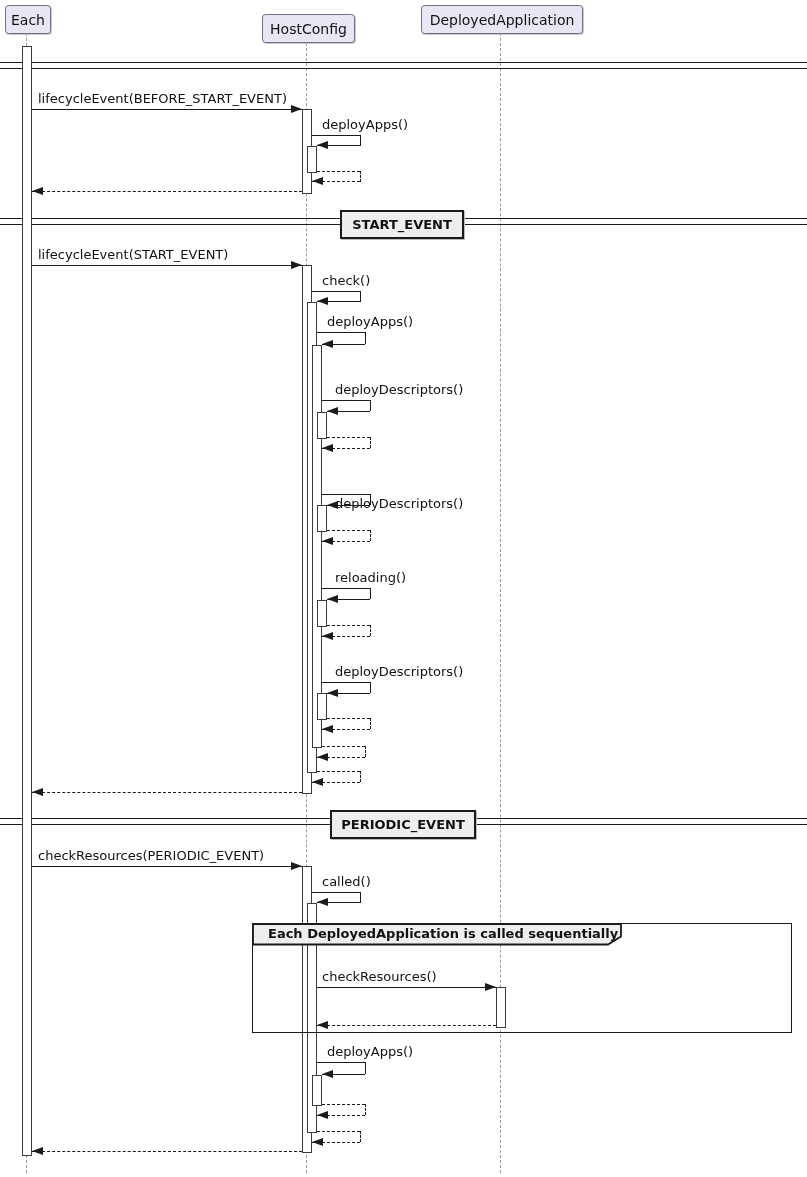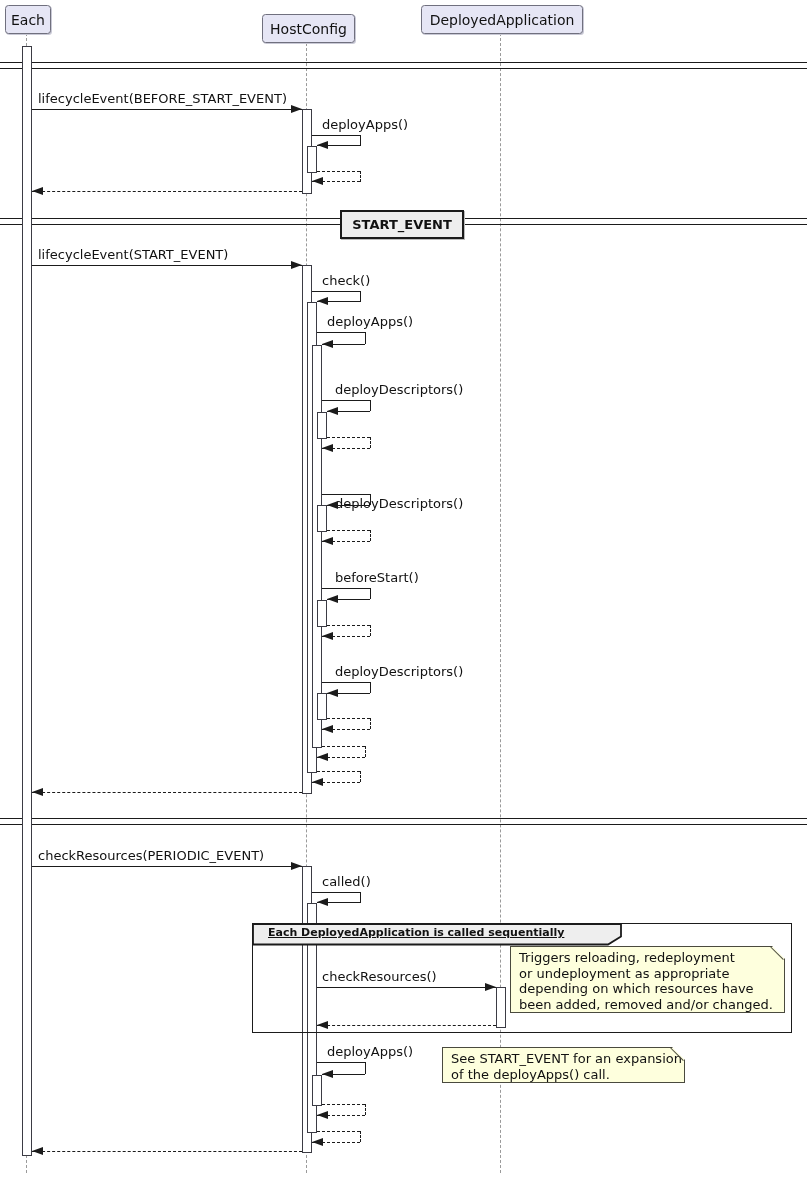--- a/index.html
+++ b/index.html
@@ -29,21 +29,21 @@
   .hd{position:absolute;height:0;border-top:1.4px dashed var(--line,#1b1b1b);}
   .v {position:absolute;width:0;border-left:1.4px solid var(--line,#1b1b1b);}
   .vd{position:absolute;width:0;border-left:1.4px dashed var(--line,#1b1b1b);}
   .ar{position:absolute;width:0;height:0;border-top:4.5px solid transparent;border-bottom:4.5px solid transparent;}
   .ar.r{border-left:11px solid var(--line,#1b1b1b);}
   .ar.l{border-right:11px solid var(--line,#1b1b1b);}
   .lbl{position:absolute;font-size:13px;white-space:nowrap;line-height:15px;}
 
   
   .groupbody{position:absolute;border:1.7px solid var(--line,#1b1b1b);background:transparent;}
-  .grouptitle{position:absolute;font-size:11px;font-weight:bold;white-space:nowrap;text-decoration:underline;}
+  .grouptitle{position:absolute;font-size:13px;font-weight:bold;white-space:nowrap;}
 
   
   .note{position:absolute;background:var(--note-fill,#FEFFDD);border:1.2px solid var(--note-border,#4A4A3E);
         font-size:13px;line-height:15.5px;padding:3px 8px;white-space:pre;
         clip-path:polygon(0 0,calc(100% - 13px) 0,100% 13px,100% 100%,0 100%);}
   .note::after{content:"";position:absolute;width:18.4px;height:0;
         border-top:1.3px solid var(--note-border,#4A4A3E);
         top:5.8px;right:-2.8px;transform:rotate(45deg);}
 </style>
 </head>
@@ -69,20 +69,23 @@
   <div class="divline" style="top:68px"></div>
 
   <div class="divline" style="top:218px"></div>
   <div class="divline" style="top:224px"></div>
   <div class="divbox" style="left:340px;top:210px;width:120px;height:25px">
       <span>START_EVENT</span>
     </div>
 
   <div class="divline" style="top:818px"></div>
   <div class="divline" style="top:824px"></div>
+  <div class="divbox" style="left:330px;top:810px;width:142px;height:25px">
+      <span>PERIODIC_EVENT</span>
+    </div>
 
   <div class="act" style="left:22px;top:46px;height:1108px"></div>
 
   <div class="act" style="left:302px;top:109px;height:83px"></div>
   <div class="act" style="left:307px;top:146px;height:25px"></div>
 
   <div class="act" style="left:302px;top:265px;height:527px"></div>
   <div class="act" style="left:307px;top:302px;height:469px"></div>
   <div class="act" style="left:312px;top:345px;height:401px"></div>
   <div class="act" style="left:317px;top:412px;height:25px"></div>
@@ -142,21 +145,21 @@
   <span class="lbl" style="left:335px;top:496px">deployDescriptors()</span>
   <div class="h" style="left:322px;top:494px;width:48px"></div>
   <div class="v" style="left:370px;top:494px;height:11px"></div>
   <div class="h" style="left:327px;top:505px;width:43px"></div>
   <div class="ar l" style="left:327px;top:501px"></div>
   <div class="hd" style="left:327px;top:530px;width:43px"></div>
   <div class="vd" style="left:370px;top:530px;height:11px"></div>
   <div class="hd" style="left:322px;top:541px;width:48px"></div>
   <div class="ar l" style="left:322px;top:537px"></div>
 
-  <span class="lbl" style="left:335px;top:570px">beforeStart()</span>
+  <span class="lbl" style="left:335px;top:570px">reloading()</span>
   <div class="h" style="left:322px;top:588px;width:48px"></div>
   <div class="v" style="left:370px;top:588px;height:11px"></div>
   <div class="h" style="left:327px;top:599px;width:43px"></div>
   <div class="ar l" style="left:327px;top:595px"></div>
   <div class="hd" style="left:327px;top:625px;width:43px"></div>
   <div class="vd" style="left:370px;top:625px;height:11px"></div>
   <div class="hd" style="left:322px;top:636px;width:48px"></div>
   <div class="ar l" style="left:322px;top:632px"></div>
 
   <span class="lbl" style="left:335px;top:664px">deployDescriptors()</span>
@@ -197,33 +200,27 @@
     <path d="M1,1 L369,1 L369,13.5 L356,21.5 L1,21.5 Z" fill="#EEEEEE" stroke="#1b1b1b" stroke-width="1.8"></path>
   </svg>
   <span class="grouptitle" style="left:268px;top:926px">Each DeployedApplication is called sequentially</span>
 
   <span class="lbl" style="left:322px;top:969px">checkResources()</span>
   <div class="h" style="left:317px;top:987px;width:179px"></div>
   <div class="ar r" style="left:485px;top:983px"></div>
   <div class="hd" style="left:317px;top:1025px;width:179px"></div>
   <div class="ar l" style="left:317px;top:1021px"></div>
 
-  <div class="note" style="left:510px;top:946px;width:257px;height:59px">Triggers reloading, redeployment
-or undeployment as appropriate
-depending on which resources have
-been added, removed and/or changed.</div>
 
   <span class="lbl" style="left:327px;top:1044px">deployApps()</span>
   <div class="h" style="left:317px;top:1062px;width:48px"></div>
   <div class="v" style="left:365px;top:1062px;height:12px"></div>
   <div class="h" style="left:322px;top:1074px;width:43px"></div>
   <div class="ar l" style="left:322px;top:1070px"></div>
 
-  <div class="note" style="left:442px;top:1047px;width:225px;height:28px">See START_EVENT for an expansion
-of the deployApps() call.</div>
 
   <div class="hd" style="left:322px;top:1104px;width:43px"></div>
   <div class="vd" style="left:365px;top:1104px;height:11px"></div>
   <div class="hd" style="left:317px;top:1115px;width:48px"></div>
   <div class="ar l" style="left:317px;top:1111px"></div>
 
   <div class="hd" style="left:317px;top:1131px;width:43px"></div>
   <div class="vd" style="left:360px;top:1131px;height:11px"></div>
   <div class="hd" style="left:312px;top:1142px;width:48px"></div>
   <div class="ar l" style="left:312px;top:1138px"></div>

